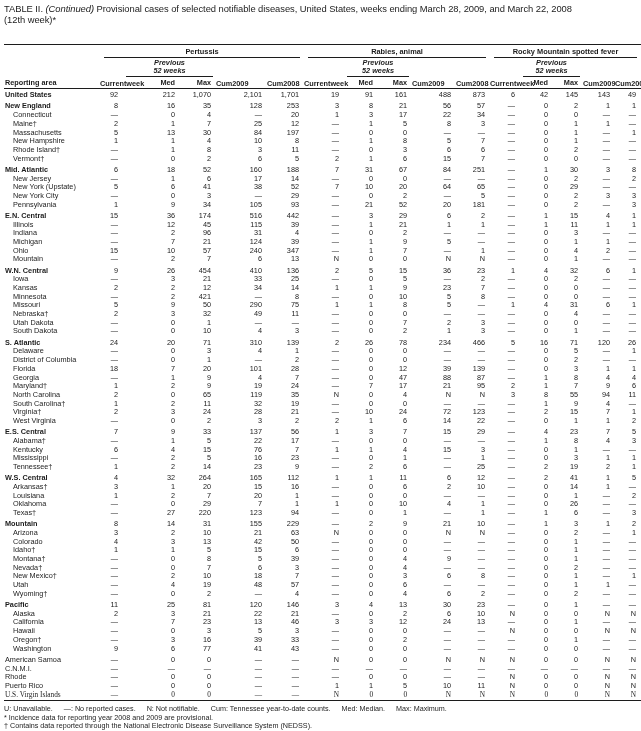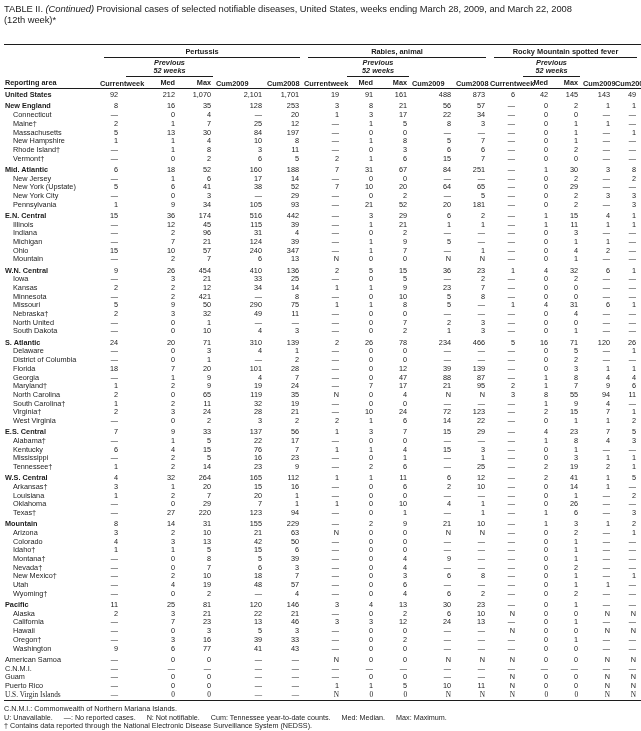--- a/index.html
+++ b/index.html
@@ -596,21 +596,21 @@
           <td class="num">0</td>
           <td class="num">—</td>
           <td class="num">—</td>
           <td class="num">—</td>
           <td class="num">0</td>
           <td class="num">4</td>
           <td class="num">—</td>
           <td class="num">—</td>
         </tr>
         <tr>
-          <td class="area ind">North United</td>
+          <td class="area ind">Utah Dakota</td>
           <td class="num">—</td>
           <td class="num">0</td>
           <td class="num">1</td>
           <td class="num">—</td>
           <td class="num">—</td>
           <td class="num">—</td>
           <td class="num">0</td>
           <td class="num">7</td>
           <td class="num">2</td>
           <td class="num">3</td>
@@ -1298,21 +1298,21 @@
           <td class="num">—</td>
           <td class="num">—</td>
           <td class="num">—</td>
           <td class="num">—</td>
           <td class="num">—</td>
           <td class="num">—</td>
           <td class="num">—</td>
           <td class="num">—</td>
         </tr>
         <tr>
-          <td class="area">Guam</td>
+          <td class="area">Rhode</td>
           <td class="num">—</td>
           <td class="num">0</td>
           <td class="num">0</td>
           <td class="num">—</td>
           <td class="num">—</td>
           <td class="num">—</td>
           <td class="num">0</td>
           <td class="num">0</td>
           <td class="num">—</td>
           <td class="num">—</td>
@@ -1355,18 +1355,18 @@
           <td class="num">N</td>
           <td class="num">0</td>
           <td class="num">0</td>
           <td class="num">N</td>
           <td class="num">N</td>
         </tr>
       </tbody>
   </table>
 
   <div class="footnotes">
-    <div>C.N.M.I.: Commonwealth of Northern Mariana Islands.</div>
     <div class="abbr"><span>U: Unavailable.</span><span>—: No reported cases.</span><span>N: Not notifiable.</span><span>Cum: Tennessee year-to-date counts.</span><span>Med: Median.</span><span>Max: Maximum.</span></div>
+    <div>* Incidence data for reporting year 2008 and 2009 are provisional.</div>
     <div>† Contains data reported through the National Electronic Disease Surveillance System (NEDSS).</div>
   </div>
 
 </div>
 
 </body></html>

